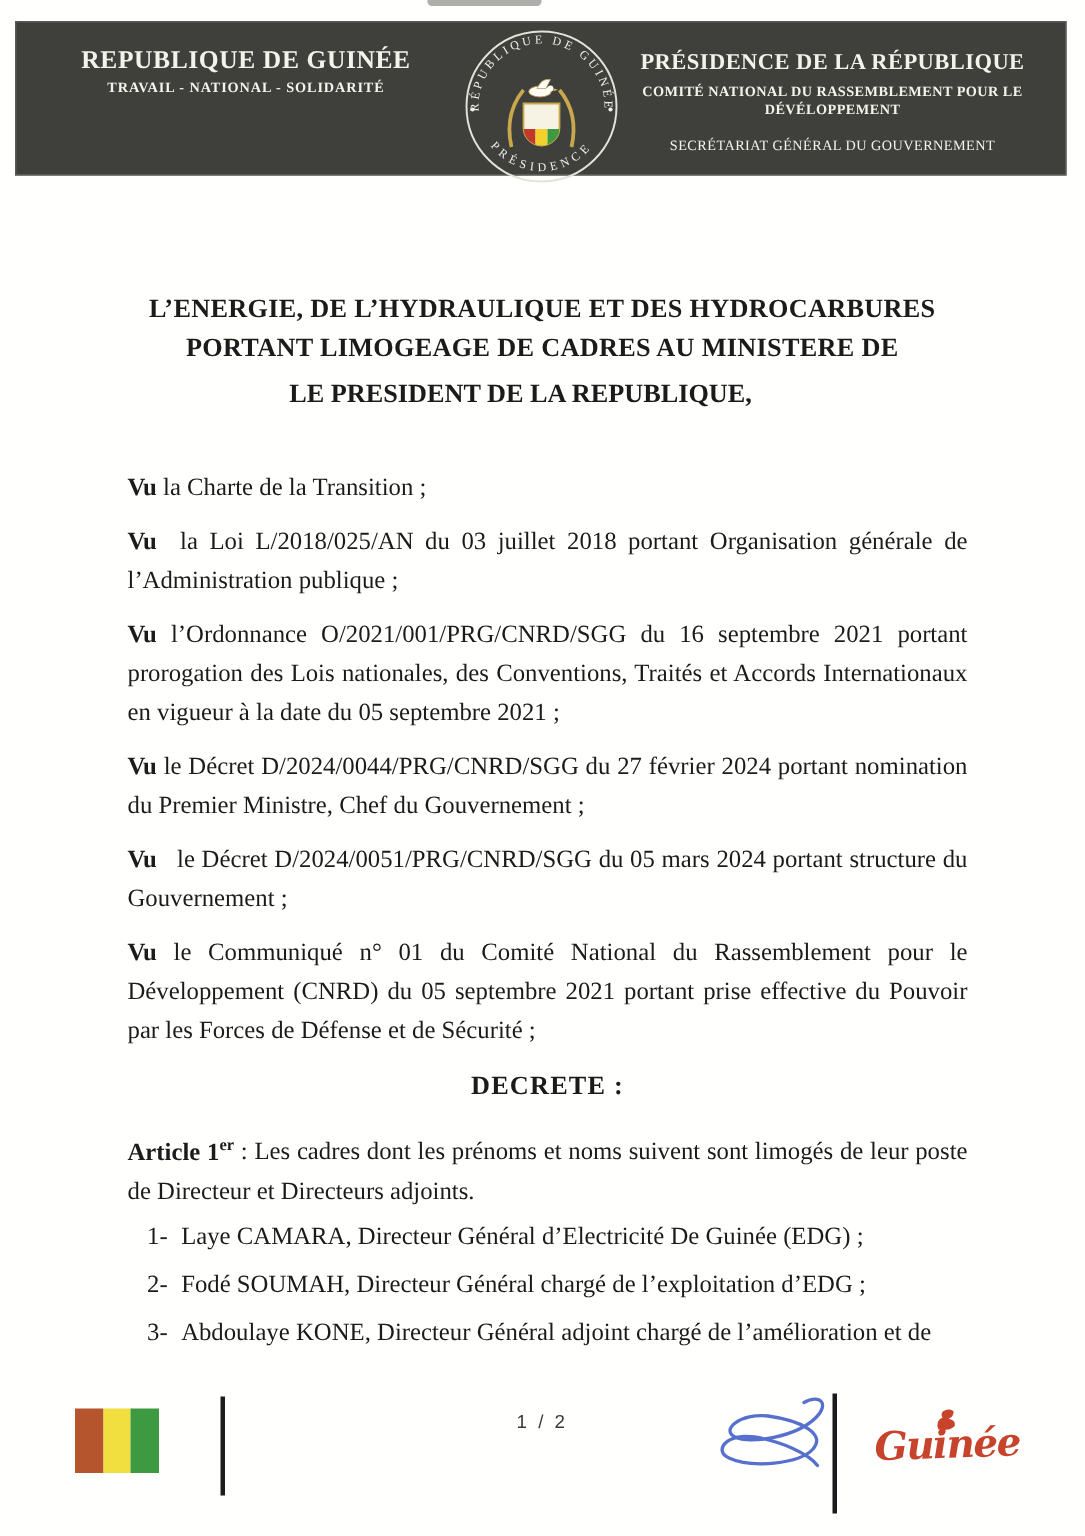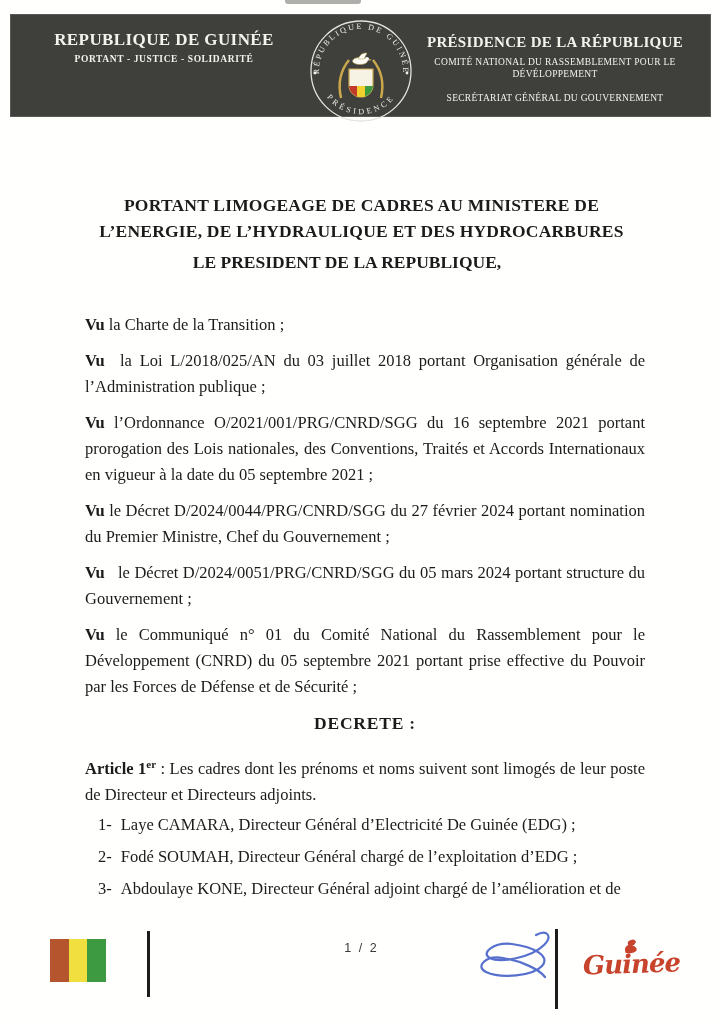--- a/index.html
+++ b/index.html
@@ -24,21 +24,21 @@
 
   
   .band{position:absolute;left:10px;top:14px;width:701px;height:103px;
       background:var(--band);box-shadow:0 0 0 1px #5a5a56 inset;}
   .band-left{position:absolute;left:18px;top:16px;width:272px;text-align:center;color:var(--band-text);}
   .band-left .org{font-size:17px;font-weight:bold;letter-spacing:.4px;}
   .band-left .motto{font-size:9.5px;font-weight:bold;letter-spacing:.6px;margin-top:4px;}
   .band-emblem{position:absolute;left:298px;top:4px;width:106px;height:106px;}
   .band-right{position:absolute;right:10px;top:20px;width:292px;text-align:center;color:var(--band-text);}
   .band-right .r1{font-size:15px;font-weight:bold;letter-spacing:.3px;}
-  .band-right .r2{font-size:9.5px;font-weight:normal;line-height:12px;margin-top:5px;letter-spacing:.3px;}
+  .band-right .r2{font-size:9.5px;font-weight:bold;line-height:12px;margin-top:5px;letter-spacing:.3px;}
   .band-right .r3{font-size:9.5px;font-weight:normal;margin-top:13px;letter-spacing:.3px;}
 
   
   .decree-no{position:absolute;left:0;top:151px;width:723px;text-align:center;
       font-weight:bold;font-size:17.5px;}
   .stamp-box{display:inline-block;width:118px;border-bottom:2px solid #222;
       text-align:center;vertical-align:baseline;line-height:1;}
   .stamp{font-family:"DejaVu Sans Mono", monospace;font-weight:500;font-size:19px;
       letter-spacing:7px;color:var(--stamp-red);position:relative;top:-1px;left:3px;}
   .tick{position:absolute;width:3px;height:9px;background:var(--stamp-red);
@@ -88,21 +88,21 @@
 </head>
 <body>
 
 <div class="page">
 
   <div class="top-smudge"></div>
 
   <header class="band">
     <div class="band-left">
       <div class="org">REPUBLIQUE DE GUINÉE</div>
-      <div class="motto">PORTANT - JUSTICE - SOLIDARITÉ</div>
+      <div class="motto">TRAVAIL - NATIONAL - SOLIDARITÉ</div>
     </div>
 
     <div class="band-emblem">
       <svg viewBox="0 0 106 106" width="106" height="106">
         <circle cx="53" cy="53" r="50" fill="none" stroke="#e3e3dc" stroke-width="1.3"></circle>
         <defs>
           <path id="arcTop" d="M 11,53 A 42,42 0 0 1 95,53"></path>
           <path id="arcBottom" d="M 10,53 A 43,43 0 0 0 96,53"></path>
           <clipPath id="shieldClip">
             <path d="M41,51 h24 v16 a12,12 0 0 1 -24,0 z"></path>
@@ -137,22 +137,22 @@
 
     <div class="band-right">
       <div class="r1">PRÉSIDENCE DE LA RÉPUBLIQUE</div>
       <div class="r2">COMITÉ NATIONAL DU RASSEMBLEMENT POUR LE DÉVÉLOPPEMENT</div>
       <div class="r3">SECRÉTARIAT GÉNÉRAL DU GOUVERNEMENT</div>
     </div>
   </header>
 
 
   <div class="title">
+    <div>L’ENERGIE, DE L’HYDRAULIQUE ET DES HYDROCARBURES</div>
     <div>PORTANT LIMOGEAGE DE CADRES AU MINISTERE DE</div>
-    <div>L’ENERGIE, DE L’HYDRAULIQUE ET DES HYDROCARBURES</div>
   </div>
 
   <div class="salutation">LE PRESIDENT DE LA REPUBLIQUE,</div>
 
   <main class="doc-body">
     <p class="visa"><b>Vu</b> <span>la Charte de la Transition ;</span></p>
     <p class="visa"><b>Vu</b>&nbsp; <span>la Loi L/2018/025/AN du 03 juillet 2018 portant Organisation générale de l’Administration publique ;</span></p>
     <p class="visa"><b>Vu</b> <span>l’Ordonnance O/2021/001/PRG/CNRD/SGG du 16 septembre 2021 portant prorogation des Lois nationales, des Conventions, Traités et Accords Internationaux en vigueur à la date du 05 septembre 2021 ;</span></p>
     <p class="visa"><b>Vu</b> <span>le Décret D/2024/0044/PRG/CNRD/SGG du 27 février 2024 portant nomination du Premier Ministre, Chef du Gouvernement ;</span></p>
     <p class="visa"><b>Vu</b>&nbsp;&nbsp; <span>le Décret D/2024/0051/PRG/CNRD/SGG du 05 mars 2024 portant structure du Gouvernement ;</span></p>

